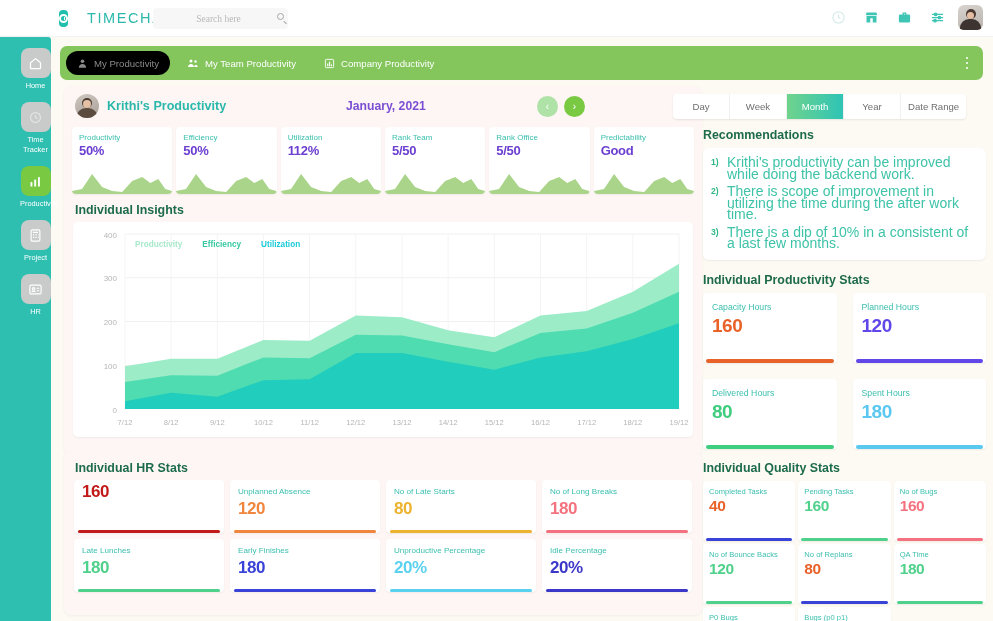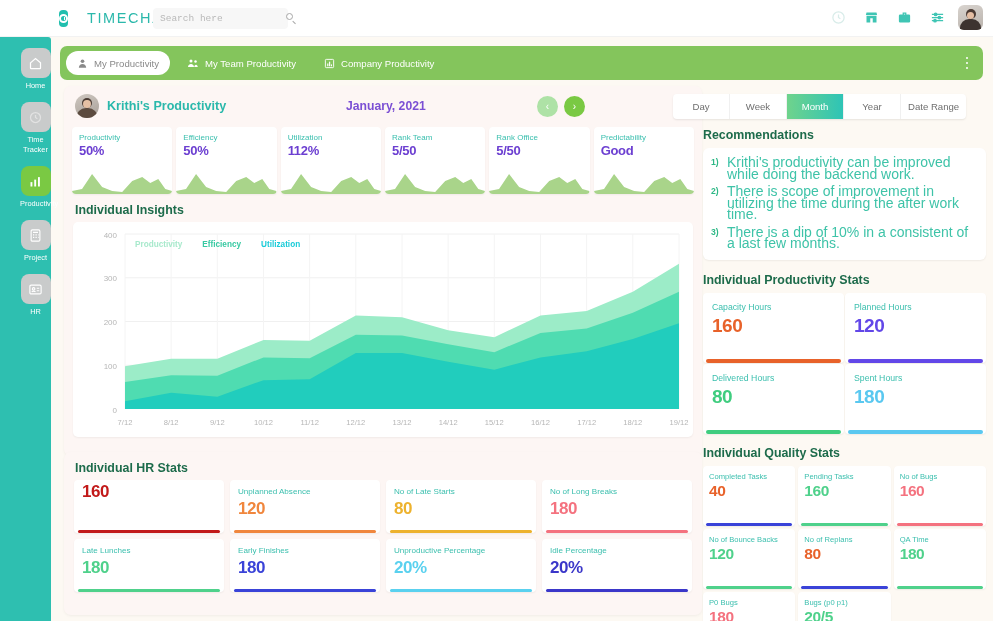--- a/index.html
+++ b/index.html
@@ -26,21 +26,21 @@
   .brand-mark .ring::after { content:""; position:absolute; left:2.5px; top:1px; width:1.5px; height:3.5px; background:#fff; }
   .brand-text {
     font-size: 14.5px; letter-spacing: 1.6px; color: #2bb8ab; font-weight: 400;
   }
   .search-wrap {
     position: absolute; left: 153px; top: 8px; width: 135px; height: 21px;
     background: #f7f7f7; border-radius: 4px; display: flex; align-items: center; padding: 0 7px;
   }
   .search-wrap input {
     border: none; outline: none; background: transparent; flex: 1;
-    font-size: 9.5px; color: #9a9a9a; font-family: Liberation Mono, monospace;
+    font-size: 9.5px; color: #9a9a9a; font-family: Liberation Serif, serif; text-align: center;
   }
   .search-wrap input::placeholder { color: #b9b9b9; }
   .search-ico { width: 11px; height: 11px; position: relative; flex: 0 0 11px; }
   .search-ico i { position:absolute; width:7px; height:7px; border:1.3px solid #a8a8a8; border-radius:50%; left:0; top:0; }
   .search-ico b { position:absolute; width:4px; height:1.3px; background:#a8a8a8; transform:rotate(45deg); left:6px; top:8.5px; }
 
   .top-actions { position: absolute; right: 10px; top: 5px; display: flex; align-items: center; gap: 9px; }
   .tico { width: 24px; height: 24px; display: flex; align-items: center; justify-content: center; border-radius: 5px; }
   .tico svg { display: block; }
   .avatar-top {
@@ -67,21 +67,21 @@
 
   
   .tabbar {
     position: absolute; left: 60px; top: 46px; width: 923px; height: 34px;
     background: #84c55c; border-radius: 7px; display: flex; align-items: center; z-index: 4;
   }
   .tab {
     display: flex; align-items: center; gap: 6px; height: 24px; padding: 0 11px;
     border-radius: 12px; font-size: 9.6px; color: #ffffff; cursor: pointer; margin-left: 6px;
   }
-  .tab.active { background: #ffffff; color: #8a8a8a; }
+  .tab.active { background: #000000; color: #8a8a8a; }
   .tab .tabico { display:flex; align-items:center; }
   .kebab {
     position: absolute; right: 8px; top: 6px; width: 16px; height: 22px;
     display:flex; flex-direction:column; align-items:center; justify-content:center; gap:2.5px; cursor:pointer;
   }
   .kebab span { width: 2.6px; height: 2.6px; border-radius: 50%; background: #ffffff; display:block; }
 
   
   .left-panel {
     position: absolute; left: 64px; top: 86px; width: 638px; height: 370px;
@@ -155,21 +155,21 @@
   .rtitle { font-size: 12.4px; font-weight: bold; color: #1d6b4b; margin-bottom: 6px; }
   .rec-box {
     background: #ffffff; border-radius: 6px; padding: 9px 10px 10px 8px;
     box-shadow: 0 1px 2px rgba(0,0,0,.06); margin-bottom: 13px;
   }
   .rec-item { display: flex; gap: 5px; margin-bottom: 6px; }
   .rec-item:last-child { margin-bottom: 0; }
   .rec-num { font-size: 8.6px; font-weight: bold; color: #2eb886; flex: 0 0 11px; }
   .rec-text { font-size: 14px; color: #3ec3a8; line-height: 11.5px; }
 
-  .stat2 { display: grid; grid-template-columns: 1fr 1fr; gap: 1px; margin-bottom: 12px; }
+  .stat2 { display: grid; grid-template-columns: 1fr 1fr; gap: 16px; margin-bottom: 12px; }
   .stat-card {
     background: #ffffff; border-radius: 4px; height: 70px; position: relative; overflow: hidden;
     box-shadow: 0 1px 2px rgba(0,0,0,.06);
   }
   .stat-label { font-size: 8.7px; color: #3bbfae; padding: 9px 0 0 9px; }
   .stat-value { font-size: 19px; font-weight: bold; padding: 3px 0 0 9px; letter-spacing: -.5px; }
   .stat-bar { position: absolute; bottom: 0; left: 3px; right: 3px; height: 3.4px; border-radius: 2px; }
 
   .quality-grid { display: grid; grid-template-columns: repeat(3,1fr); gap: 3px; }
   .q-card {

